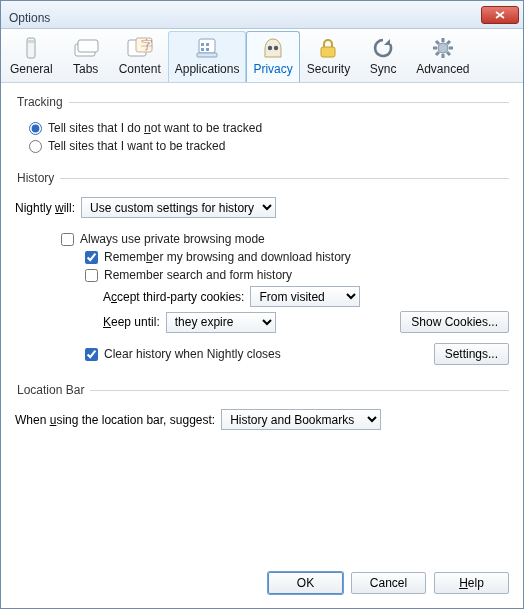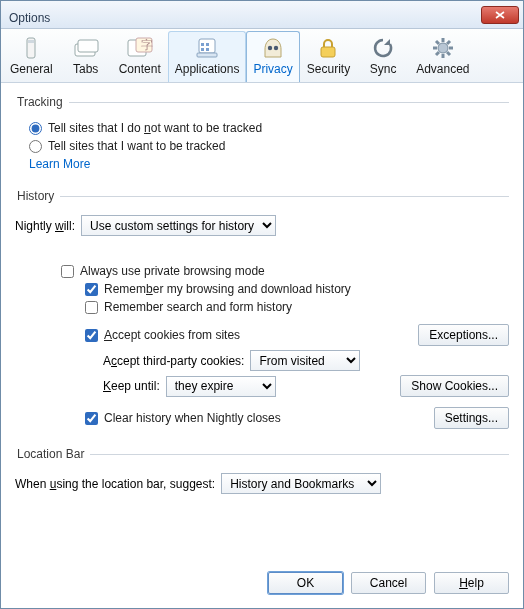--- a/index.html
+++ b/index.html
@@ -146,58 +146,48 @@
           <input type="radio" name="track" checked="" style="">
           <span><span>Tell sites that I do </span><span class="u">n</span><span>ot want to be tracked</span></span>
         </label>
       </div>
       <div class="row indent1">
         <label class="radio">
           <input type="radio" name="track" style="">
           <span>Tell sites that I want to be tracked</span>
         </label>
       </div>
-      <div class="row indent1">
-        <span class="link">Learn More</span>
-      </div>
     </fieldset>
 
     <fieldset class="group">
       <legend>History</legend>
       <div class="row">
         <span><span>Nightly </span><span class="u">w</span><span>ill:</span></span>
         <select class="combo" style="min-width:190px">
           <option>Use custom settings for history</option>
         </select>
       </div>
 
-      <div class="row indent2" style="margin-top:28px">
+      <div class="row indent2" style="margin-top:14px">
         <label class="check">
           <input type="checkbox" style="">
           <span>Always use private browsing mode</span>
         </label>
       </div>
       <div class="row indent3">
         <label class="check">
           <input type="checkbox" checked="" style="">
           <span><span>Remem</span><span class="u">b</span><span>er my browsing and download history</span></span>
         </label>
       </div>
       <div class="row indent3">
         <label class="check">
           <input type="checkbox" style="">
           <span>Remember search and form history</span>
         </label>
-      </div>
-      <div class="row indent3" style="margin-top:10px">
-        <label class="check">
-          <input type="checkbox" checked="" style="">
-          <span><span></span><span class="u">A</span><span>ccept cookies from sites</span></span>
-        </label>
-        <button class="btn right-col">Exceptions...</button>
       </div>
       <div class="row indent4">
         <span><span>A</span><span class="u">c</span><span>cept third-party cookies:</span></span>
         <select class="combo">
           <option>From visited</option>
         </select>
       </div>
       <div class="row indent4">
         <span><span></span><span class="u">K</span><span>eep until:</span></span>
         <select class="combo">

